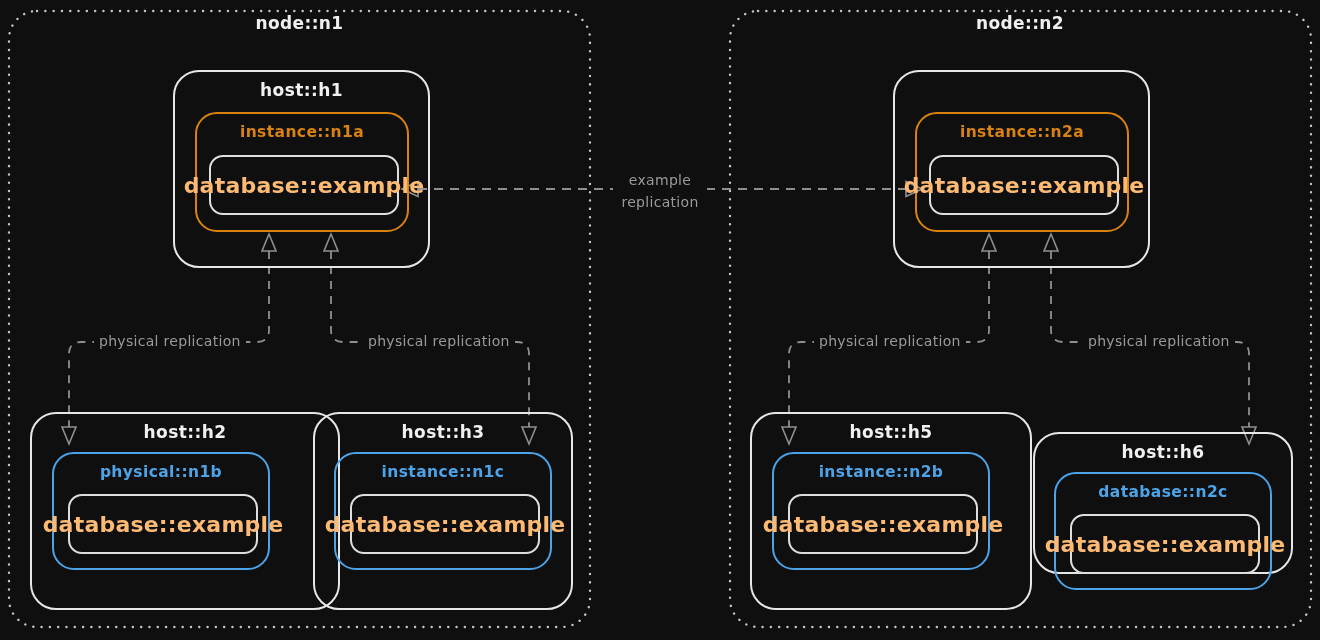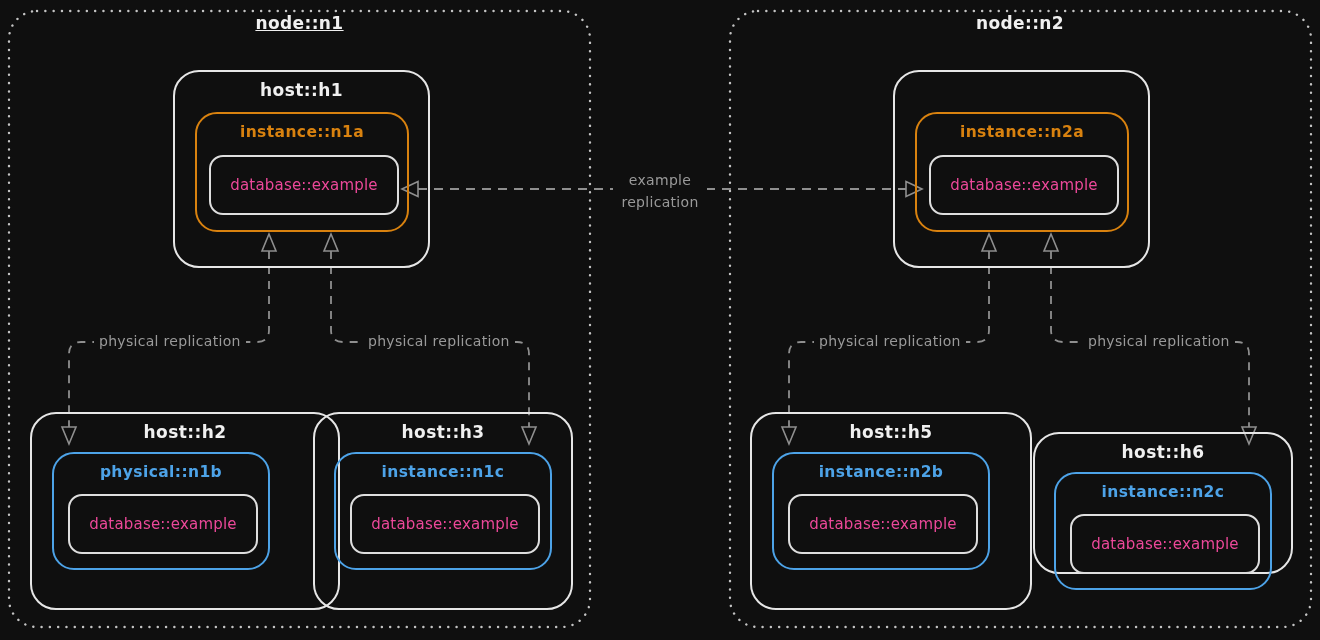--- a/index.html
+++ b/index.html
@@ -64,24 +64,24 @@
   .db {
     position: absolute;
     border: 2px solid #dedede;
     border-radius: 14px;
     display: flex;
     align-items: center;
     justify-content: center;
     background: transparent;
   }
   .db-label {
-    font-size: 15px;
-    font-weight: 400;
+    font-size: 22px;
+    font-weight: 700;
     letter-spacing: 0.2px;
-    color: #ec4899;
+    color: #fdba74;
     white-space: nowrap;
   }
 
   
   .conn-label {
     position: absolute;
     background: #0f0f0f;
     color: #9a9a9a;
     font-size: 14px;
     letter-spacing: 0.3px;
@@ -120,21 +120,21 @@
 
     <path d="M989 251 V330 Q989 342 977 342 H801 Q789 342 789 354 V427" fill="none" stroke="#8f8f8f" stroke-width="1.8" stroke-dasharray="8 7"></path>
     <polygon points="989,234 982,251 996,251" fill="#0f0f0f" stroke="#8f8f8f" stroke-width="1.6"></polygon>
     <polygon points="789,444 782,427 796,427" fill="#0f0f0f" stroke="#8f8f8f" stroke-width="1.6"></polygon>
 
     <path d="M1051 251 V330 Q1051 342 1063 342 H1237 Q1249 342 1249 354 V427" fill="none" stroke="#8f8f8f" stroke-width="1.8" stroke-dasharray="8 7"></path>
     <polygon points="1051,234 1044,251 1058,251" fill="#0f0f0f" stroke="#8f8f8f" stroke-width="1.6"></polygon>
     <polygon points="1249,444 1242,427 1256,427" fill="#0f0f0f" stroke="#8f8f8f" stroke-width="1.6"></polygon>
   </svg>
 
-  <div class="node-title" style="left:8px; top:13px; width:583px;text-decoration:underline;">node::n1</div>
+  <div class="node-title" style="left:8px; top:13px; width:583px;">node::n1</div>
   <div class="node-title" style="left:728px; top:13px; width:584px;">node::n2</div>
 
   <div class="host" style="left:173px; top:70px; width:257px; height:198px;">
     <div class="host-title">host::h1</div>
     <div class="instance orange" style="left:20px; top:40px; width:214px; height:120px;padding-left:29px;">
       <div class="instance-title">instance::n1a</div>
       <div class="db" style="left:12px; top:41px; width:190px; height:60px;">
         <span class="db-label">database::example</span>
       </div>
     </div>
@@ -175,21 +175,21 @@
       <div class="instance-title">instance::n2b</div>
       <div class="db" style="left:14px; top:40px; width:190px; height:60px;">
         <span class="db-label">database::example</span>
       </div>
     </div>
   </div>
 
   <div class="host" style="left:1033px; top:432px; width:260px; height:142px;">
     <div class="host-title">host::h6</div>
     <div class="instance blue" style="left:19px; top:38px; width:218px; height:118px;">
-      <div class="instance-title">instance::n2c</div>
+      <div class="instance-title">database::n2c</div>
       <div class="db" style="left:14px; top:40px; width:190px; height:60px;">
         <span class="db-label">database::example</span>
       </div>
     </div>
   </div>
 
   <div class="conn-label two-line" style="left:613px; top:168px; width:94px;">example replication</div>
 
   <div class="conn-label" style="left:94px;  top:333px;">physical replication</div>
   <div class="conn-label" style="left:363px; top:333px;">physical replication</div>

